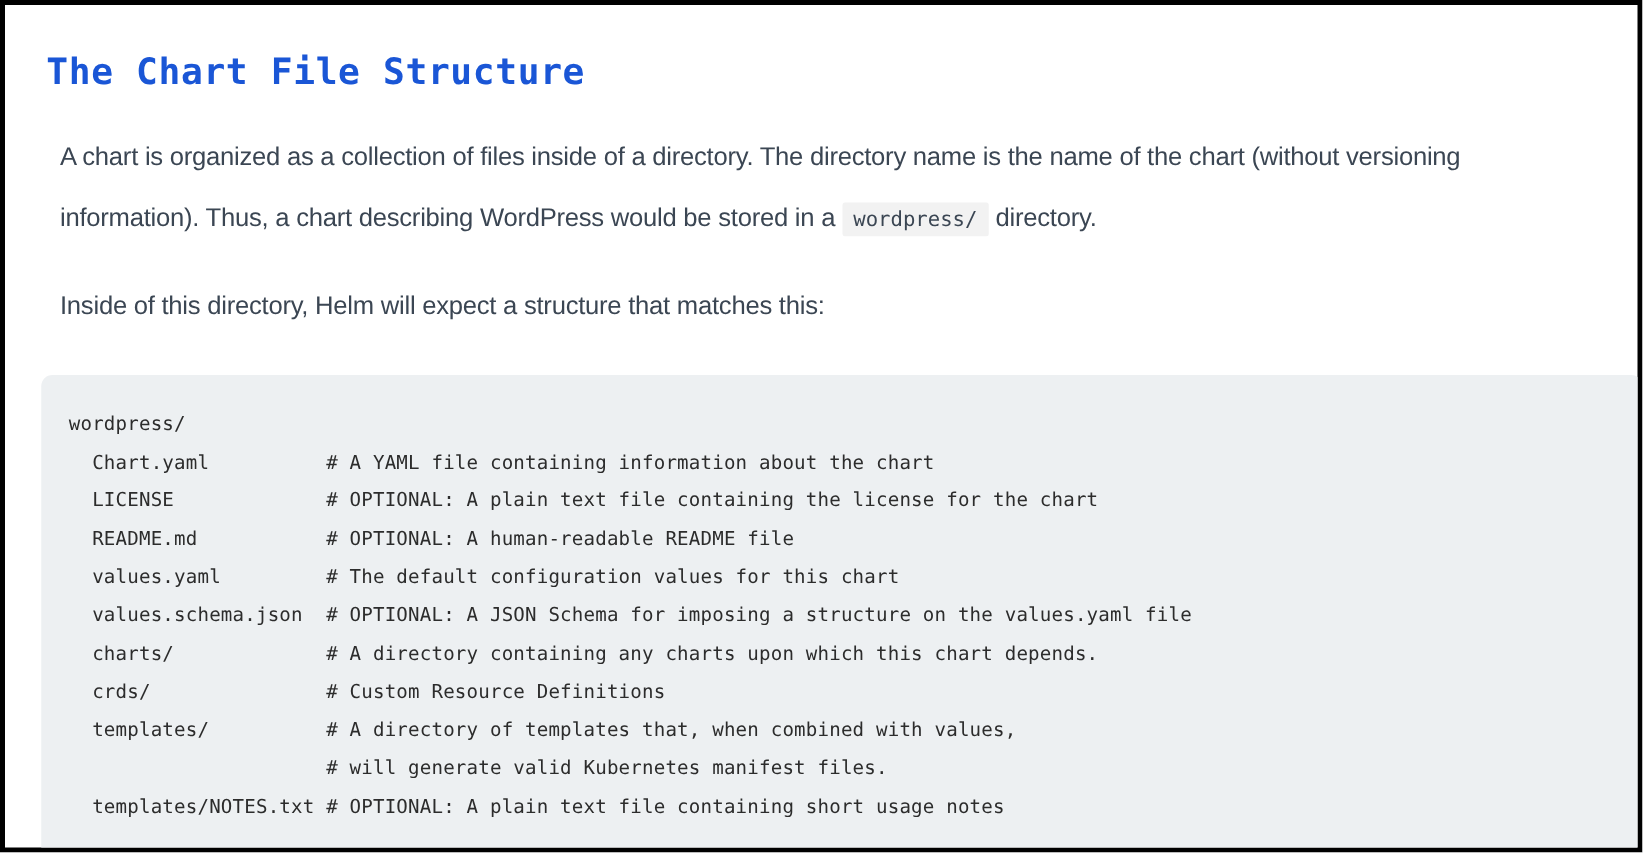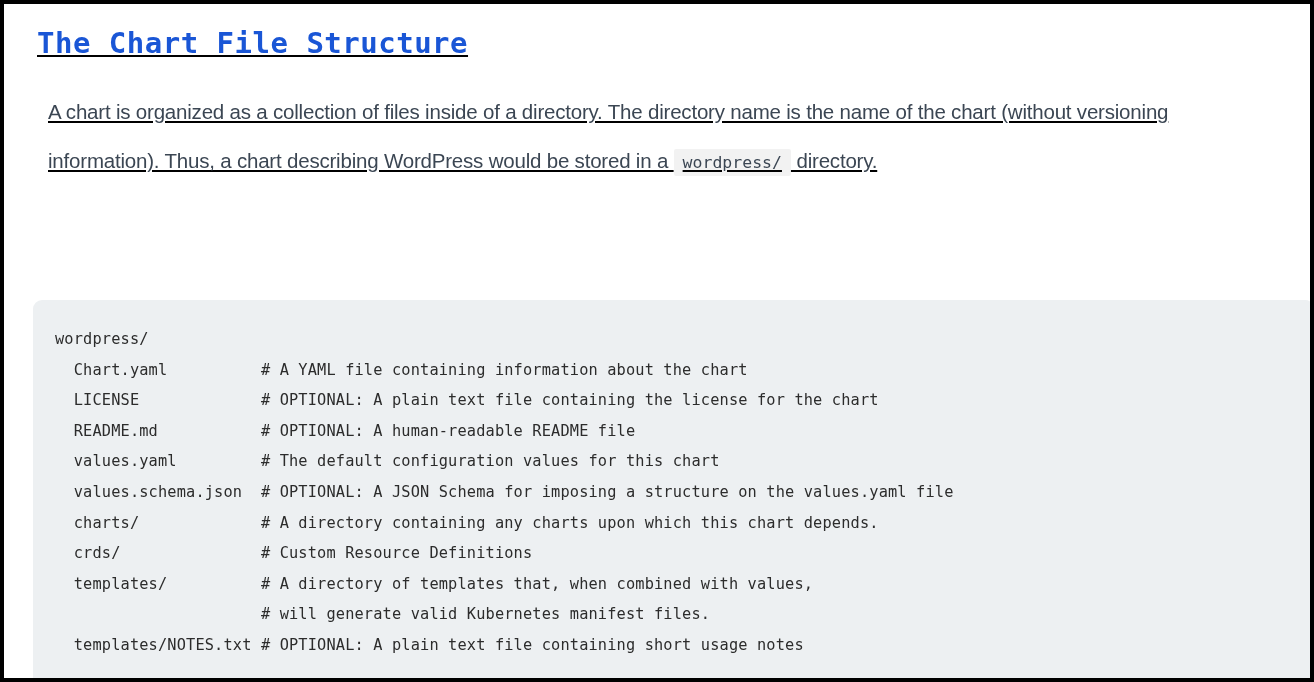--- a/index.html
+++ b/index.html
@@ -13,25 +13,24 @@
   .page {
     position: relative;
     width: 1314px;
     height: 682px;
     box-sizing: border-box;
     border: 4px solid #000000;
     background: #ffffff;
     overflow: hidden;
   }
   .content {
-    padding: 14px 28px 0 30px;
+    padding: 28px 28px 0 30px;
     box-sizing: border-box;
     height: 100%;
     position: relative;
-    text-decoration: underline;
   }
   .page-title {
     font-family: "DejaVu Sans Mono", "Liberation Mono", monospace;
     font-weight: bold;
     font-size: 29px;
     letter-spacing: 0.5px;
     color: #1a56d6;
     margin: 0;
     padding: 6px 0 0 3px;
     line-height: 1.35;
@@ -87,20 +86,21 @@
 </head>
 <body>
 
 <div class="page">
   <div class="content">
 
     <h1 class="page-title">The Chart File Structure</h1>
 
     <p class="body-para para-1"><span>A chart is organized as a collection of files inside of a directory. The directory name is the name of the chart (without versioning information). Thus, a chart describing WordPress would be stored in a </span><code class="inline">wordpress/</code><span> directory.</span></p>
 
+    <p class="body-para para-2">Inside of this directory, Helm will expect a structure that matches this:</p>
 
     <div class="code-block">
       <pre>wordpress/
   Chart.yaml          # A YAML file containing information about the chart
   LICENSE             # OPTIONAL: A plain text file containing the license for the chart
   README.md           # OPTIONAL: A human-readable README file
   values.yaml         # The default configuration values for this chart
   values.schema.json  # OPTIONAL: A JSON Schema for imposing a structure on the values.yaml file
   charts/             # A directory containing any charts upon which this chart depends.
   crds/               # Custom Resource Definitions

